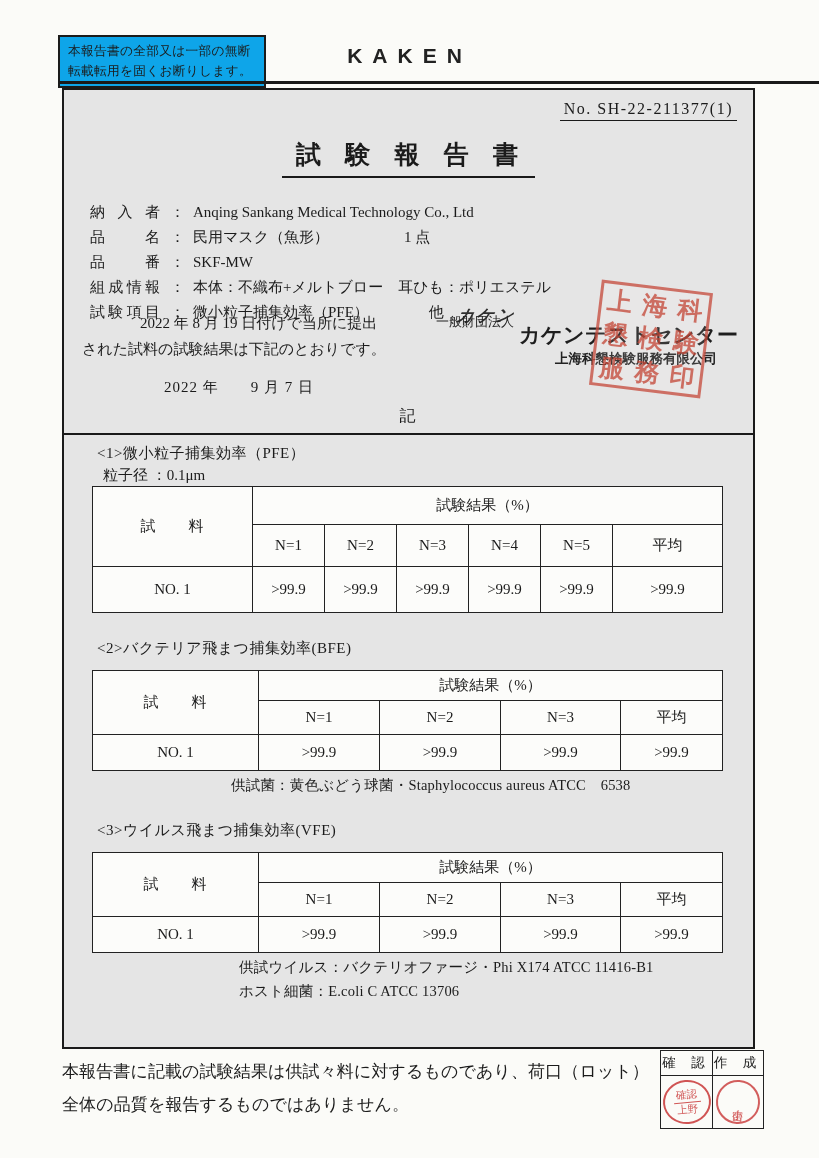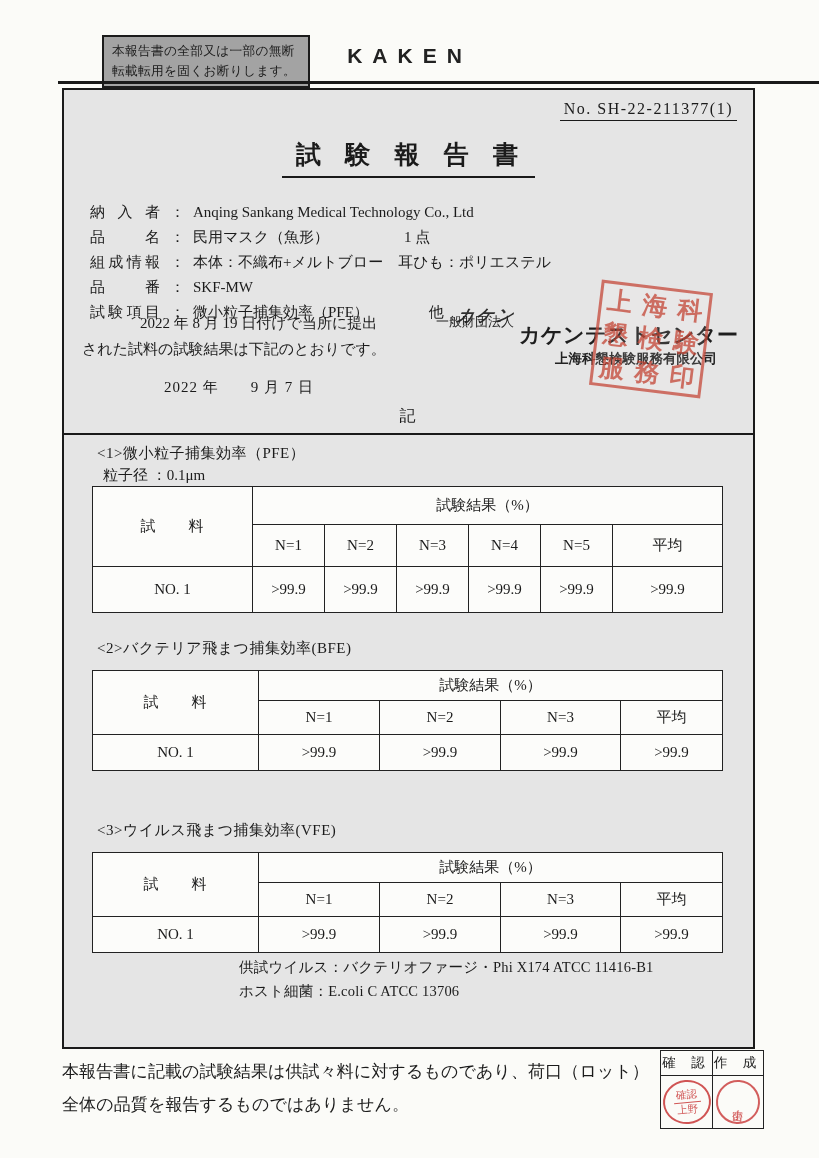--- a/index.html
+++ b/index.html
@@ -13,22 +13,21 @@
   }
   .abs{position:absolute;}
 
   
   .warn-box{
     left:58px;top:35px;width:188px;
     border:2px solid #1b1b1b;
     padding:5px 8px;
     font-size:12.7px;line-height:1.55;
     letter-spacing:.3px;
-    background:#a3a3a3;
-    margin-left:44px;
+    background:#0ea5e9;
   }
 
   
   .logo{
     left:0;top:44px;width:819px;text-align:center;
     font-family:"Liberation Sans","DejaVu Sans",sans-serif;
     font-weight:bold;font-size:21px;letter-spacing:10px;color:#222;
   }
 
   .top-rule{left:58px;top:81px;width:761px;border-top:3px solid #1a1a1a;height:0;}
@@ -173,24 +172,24 @@
   </div>
 
   <div class="abs info">
     <div class="info-row">
       <span class="ilabel">納 入 者</span><span class="icolon">：</span><span>Anqing Sankang Medical Technology Co., Ltd</span>
     </div>
     <div class="info-row">
       <span class="ilabel">品 名</span><span class="icolon">：</span><span>民用マスク（魚形）　　　　　1 点</span>
     </div>
     <div class="info-row">
+      <span class="ilabel">品 番</span><span class="icolon">：</span><span>SKF-MW</span>
+    </div>
+    <div class="info-row">
       <span class="ilabel">組成情報</span><span class="icolon">：</span><span>本体：不織布+メルトブロー　耳ひも：ポリエステル</span>
-    </div>
-    <div class="info-row">
-      <span class="ilabel">品 番</span><span class="icolon">：</span><span>SKF-MW</span>
     </div>
     <div class="info-row">
       <span class="ilabel">試験項目</span><span class="icolon">：</span><span>微小粒子捕集効率（PFE）　　　　他</span>
     </div>
   </div>
 
   <div class="abs statement">
     <div class="l1">2022 年 8 月 19 日付けで当所に提出</div>
     <div>された試料の試験結果は下記のとおりです。</div>
   </div>
@@ -279,20 +278,21 @@
     <tr style="height:36px;">
       <td>NO. 1</td>
       <td>&gt;99.9</td>
       <td>&gt;99.9</td>
       <td>&gt;99.9</td>
       <td>&gt;99.9</td>
     </tr>
   </tbody>
     </table>
 
+  <div class="abs note" style="left:167px;top:686px;">供試菌：黄色ぶどう球菌・Staphylococcus aureus ATCC　6538</div>
 
   <div class="abs sec-heading" style="top:731px;">&lt;3&gt;ウイルス飛まつ捕集効率(VFE)</div>
 
   <table class="abs rtable t-pos" style="top:762px;width:630px;">
     <colgroup>
       <col style="width:166px;">
         <col style="width:121px;">
         <col style="width:121px;">
         <col style="width:120px;">
         <col style="width:102px;">

